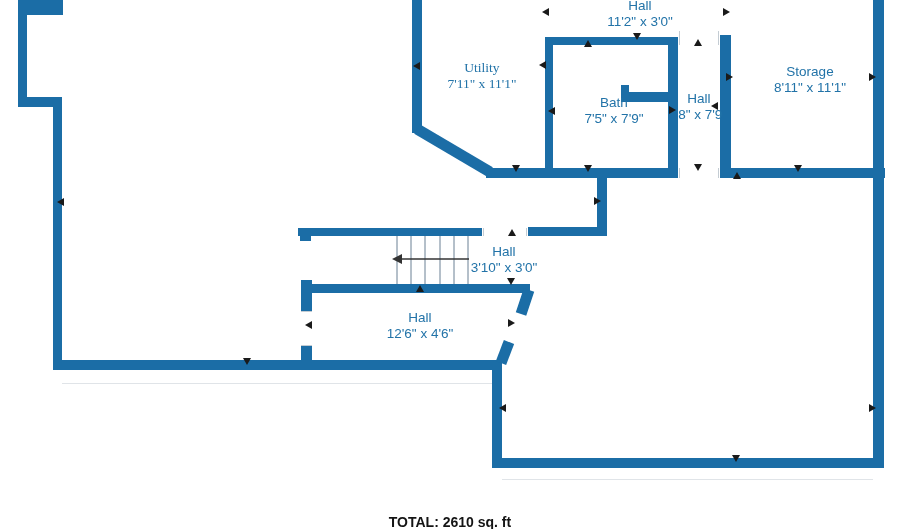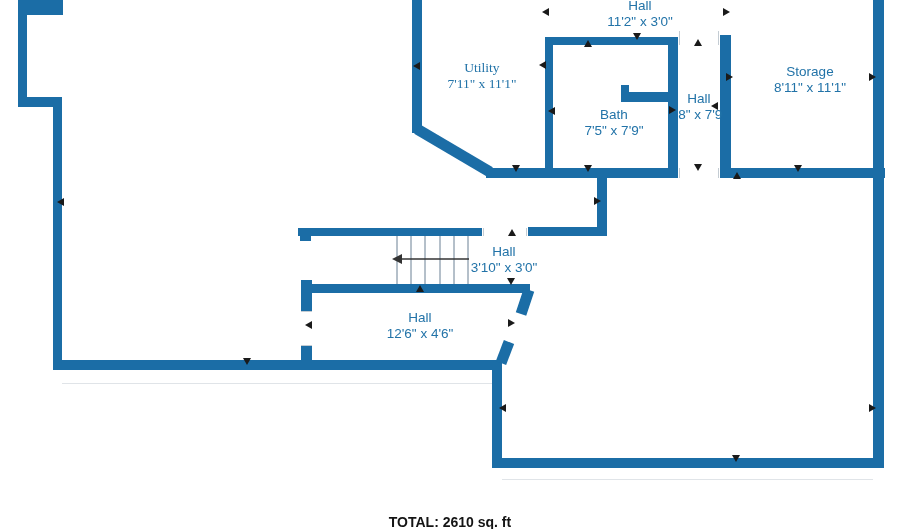--- a/index.html
+++ b/index.html
@@ -128,21 +128,21 @@
   <div class="label" style="left:640px; top:-2px;">
     <div>Hall</div>
     <div>11'2" x 3'0"</div>
   </div>
 
   <div class="label" style="left:482px; top:60px;font-family:Liberation Serif, serif;">
     <div>Utility</div>
     <div>7'11" x 11'1"</div>
   </div>
 
-  <div class="label" style="left:614px; top:95px;margin-top:12px;">
+  <div class="label" style="left:614px; top:95px;">
     <div>Bath</div>
     <div>7'5" x 7'9"</div>
   </div>
 
   <div class="label" style="left:699px; top:91px;">
     <div>Hall</div>
     <div>'8" x 7'9</div>
   </div>
 
   <div class="label" style="left:798px; top:64px;margin-left:12px;">

